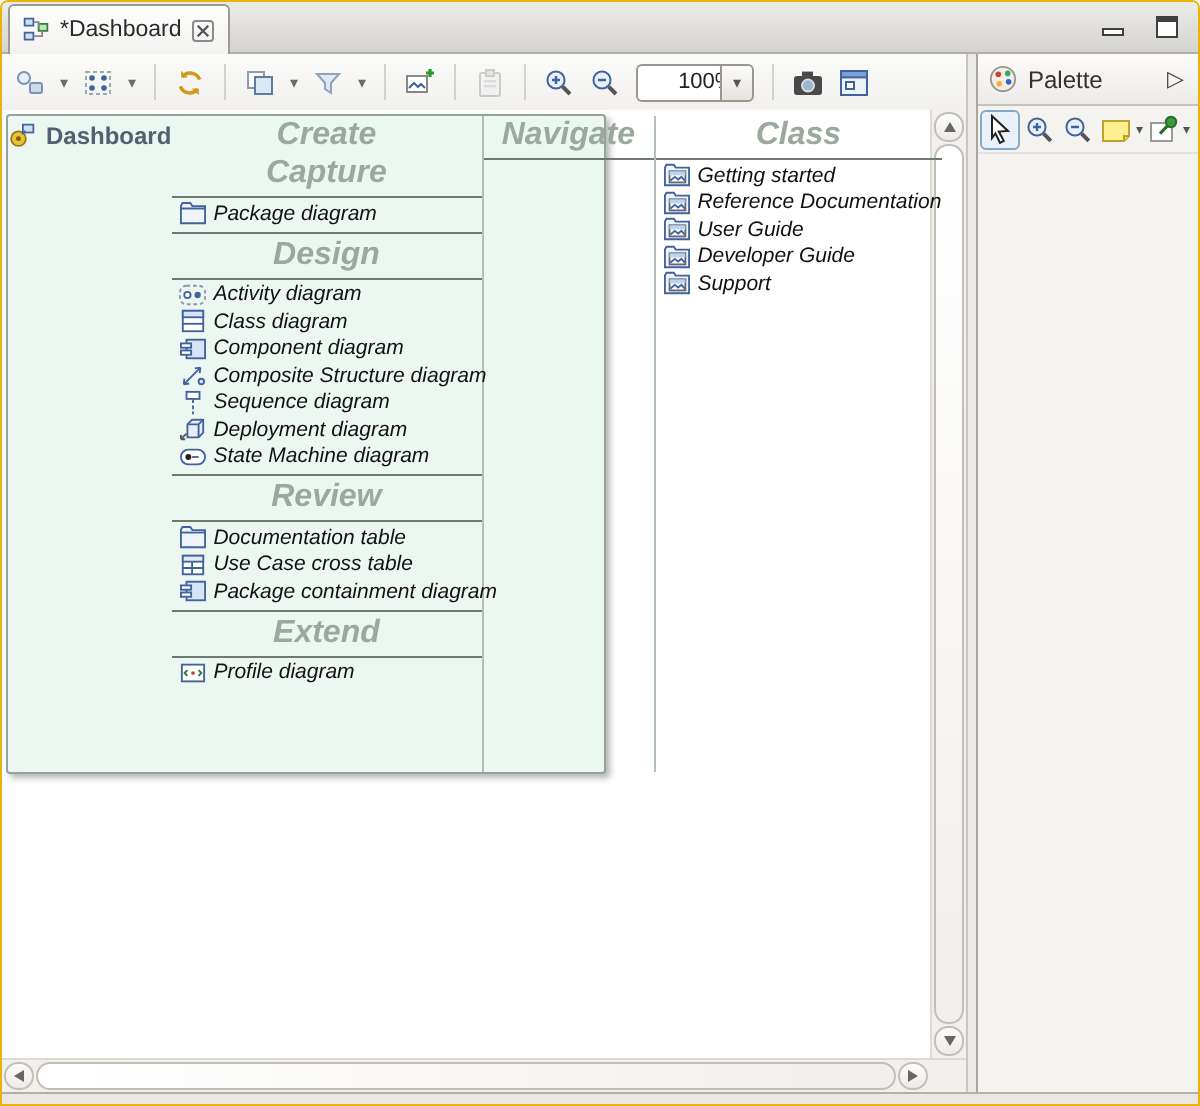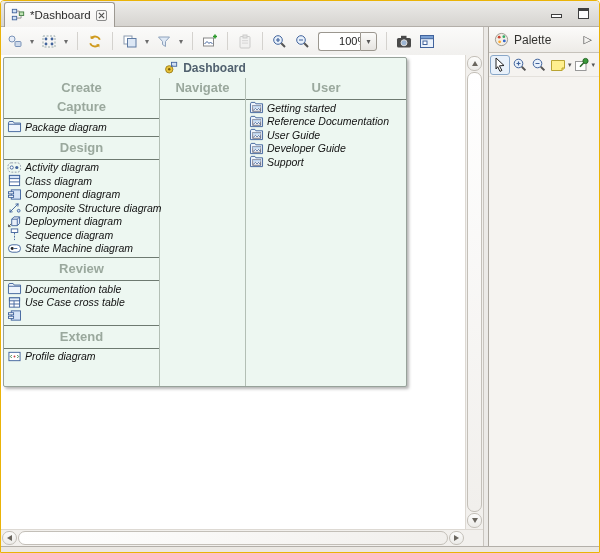--- a/index.html
+++ b/index.html
@@ -44,30 +44,30 @@
   .scroll-corner { flex:1; background:#f2f0ed; border-top:1px solid #ddd9d3; }
   .sb-btn { flex:0 0 15px; display:flex; align-items:center; justify-content:center; background:linear-gradient(#fcfcfb,#ecebe8); border:1px solid #c3bfb8; border-radius:7px; }
   .sb-thumb { flex:1; background:linear-gradient(90deg,#ffffff,#f1efec); border:1px solid #c3bfb8; border-radius:7px; margin:0 1px; }
   .vscroll .sb-thumb { background:linear-gradient(#ffffff,#f1efec); margin:1px 0; }
   .tri-up { width:0;height:0;border-left:3.5px solid transparent;border-right:3.5px solid transparent;border-bottom:5px solid #6a665f; }
   .tri-down { width:0;height:0;border-left:3.5px solid transparent;border-right:3.5px solid transparent;border-top:5px solid #6a665f; }
   .tri-left { width:0;height:0;border-top:3.5px solid transparent;border-bottom:3.5px solid transparent;border-right:5px solid #6a665f; }
   .tri-right { width:0;height:0;border-top:3.5px solid transparent;border-bottom:3.5px solid transparent;border-left:5px solid #6a665f; }
 
   
-  .db-panel { position:absolute; left:2px; top:2px; width:404px; height:330px; background:#edf7f1; border:1px solid #97a29a; border-radius:2px; box-shadow:2px 2px 3px rgba(90,90,90,.45); display:flex; flex-direction:column; }
+  .db-panel { position:absolute; left:2px; top:2px; width:300px; height:330px; background:#edf7f1; border:1px solid #97a29a; border-radius:2px; box-shadow:2px 2px 3px rgba(90,90,90,.45); display:flex; flex-direction:row; }
   .db-title { height:20px; display:flex; align-items:center; justify-content:center; gap:5px; flex:0 0 auto; }
   .db-title svg { width:14px; height:14px; }
   .db-title-text { font-size:12px; font-weight:bold; color:#51616f; }
   .db-cols { flex:1; display:flex; min-height:0; }
   .db-col { display:flex; flex-direction:column; }
   .col-create { width:156px; border-right:1px solid #b3bfb5; }
   .col-navigate { width:86px; border-right:1px solid #b3bfb5; }
   .col-help { flex:1; }
-  .db-col-header { height:19px; line-height:19px; text-align:center; font-size:13px; font-weight:bold; color:#9aa89d; flex:0 0 auto; }
+  .db-col-header { height:19px; line-height:19px; text-align:center; font-size:16px; font-weight:bold; color:#9aa89d; flex:0 0 auto;font-style:italic; }
   .db-sep { border-top:1px solid #6e7a71; margin:2px 0 1px 0; flex:0 0 auto; }
   .db-item { height:13.5px; display:flex; align-items:center; gap:3px; padding-left:3px; font-size:10.5px; color:#111; flex:0 0 auto; white-space:nowrap;font-style:italic; }
   .db-item .i { width:15px; height:13px; flex:0 0 auto; }
 
   
   .pal-header { height:26px; background:linear-gradient(#fcfbfa,#edebe7); border-bottom:1px solid #c6c2bb; display:flex; align-items:center; padding:0 5px; gap:5px; flex:0 0 auto; }
   .pal-header svg { width:15px; height:15px; }
   .pal-title { font-size:12px; color:#33322f; flex:1; }
   .pal-expand { font-size:11px; color:#444; padding-right:2px; }
   .pal-tools { height:24px; display:flex; align-items:center; padding:2px 1px; gap:1px; border-bottom:1px solid #e4e1dc; flex:0 0 auto; }
@@ -262,35 +262,35 @@
                 <div class="db-item">
                   <svg class="i" viewBox="0 0 16 14">
                       <path d="M3 12l9-9" stroke="#41639c" fill="none"></path>
                       <path d="M12 3l-3 .4M12 3l-.4 3M3 12l3-.4M3 12l.4-3" stroke="#41639c" fill="none"></path>
                       <circle cx="12.5" cy="10.5" r="1.5" fill="#d6e4f7" stroke="#41639c"></circle>
                     </svg>
                   <span>Composite Structure diagram</span>
                 </div>
                 <div class="db-item">
                   <svg class="i" viewBox="0 0 16 14">
+                      <rect x="4.5" y="1" width="7" height="3.8" fill="#fff" stroke="#41639c"></rect>
+                      <path d="M8 5v8" stroke="#41639c" stroke-dasharray="2,1.3"></path>
+                    </svg>
+                  <span>Sequence diagram</span>
+                </div>
+                <div class="db-item">
+                  <svg class="i" viewBox="0 0 16 14">
                       <path d="M5 4.5L7.5 2h6v7L11 11.5H5z" fill="#e8eef8" stroke="#41639c"></path>
                       <path d="M5 4.5h6L13.5 2M11 4.5v7" stroke="#41639c" fill="none"></path>
                       <path d="M1.5 12.5l3-3m-3 3h2.3m-2.3 0v-2.3" stroke="#555" fill="none"></path>
                     </svg>
                   <span>Deployment diagram</span>
                 </div>
                 <div class="db-item">
                   <svg class="i" viewBox="0 0 16 14">
-                      <rect x="4.5" y="1" width="7" height="3.8" fill="#fff" stroke="#41639c"></rect>
-                      <path d="M8 5v8" stroke="#41639c" stroke-dasharray="2,1.3"></path>
-                    </svg>
-                  <span>Sequence diagram</span>
-                </div>
-                <div class="db-item">
-                  <svg class="i" viewBox="0 0 16 14">
                       <rect x="1.5" y="3" width="13" height="8" rx="4" fill="#fff" stroke="#41639c"></rect>
                       <circle cx="5.5" cy="7" r="1.6" fill="#222"></circle>
                       <path d="M7.5 7h3.5" stroke="#41639c"></path>
                     </svg>
                   <span>State Machine diagram</span>
                 </div>
                 <div class="db-sep"></div>
                 <div class="db-col-header">Review</div>
                 <div class="db-sep"></div>
                 <div class="db-item">
@@ -307,41 +307,42 @@
                       <path d="M2.5 8.6h11M7.5 5.2V12" stroke="#41639c"></path>
                     </svg>
                   <span>Use Case cross table</span>
                 </div>
                 <div class="db-item">
                   <svg class="i" viewBox="0 0 16 14">
                       <rect x="4.5" y="2" width="10" height="10" fill="#d6e4f7" stroke="#41639c"></rect>
                       <rect x="1.5" y="4" width="5.5" height="2.3" fill="#fff" stroke="#41639c"></rect>
                       <rect x="1.5" y="7.8" width="5.5" height="2.3" fill="#fff" stroke="#41639c"></rect>
                     </svg>
+                  <span>Package containment diagram</span>
                 </div>
                 <div class="db-sep"></div>
                 <div class="db-col-header">Extend</div>
                 <div class="db-sep"></div>
                 <div class="db-item">
                   <svg class="i" viewBox="0 0 16 14">
                       <rect x="2" y="2.5" width="12" height="9" fill="#fff" stroke="#41639c"></rect>
                       <path d="M5 5.5L3.5 7 5 8.5M11 5.5L12.5 7 11 8.5" stroke="#2a7a3a" fill="none"></path>
                       <circle cx="8" cy="7" r="1" fill="#c04040"></circle>
                     </svg>
                   <span>Profile diagram</span>
                 </div>
               </div>
 
               <div class="db-col col-navigate">
                 <div class="db-col-header">Navigate</div>
                 <div class="db-sep"></div>
               </div>
 
               <div class="db-col col-help">
-                <div class="db-col-header">User</div>
+                <div class="db-col-header">Class</div>
                 <div class="db-sep"></div>
                 <div class="db-item">
                   <svg class="i" viewBox="0 0 16 14">
                       <path d="M1.5 12.5V3l.8-1.5h4l1 1.5h7.2v9.5z" fill="#eef4fc" stroke="#41639c"></path>
                       <rect x="4" y="5" width="8.5" height="6" fill="#fff" stroke="#667"></rect>
                       <rect x="4" y="5" width="8.5" height="2.2" fill="#bcd4ee"></rect>
                       <path d="M4.5 10l2.3-2 1.8 1.4 1.8-1.4 1.8 2" stroke="#41639c" fill="none"></path>
                     </svg>
                   <span>Getting started</span>
                 </div>

